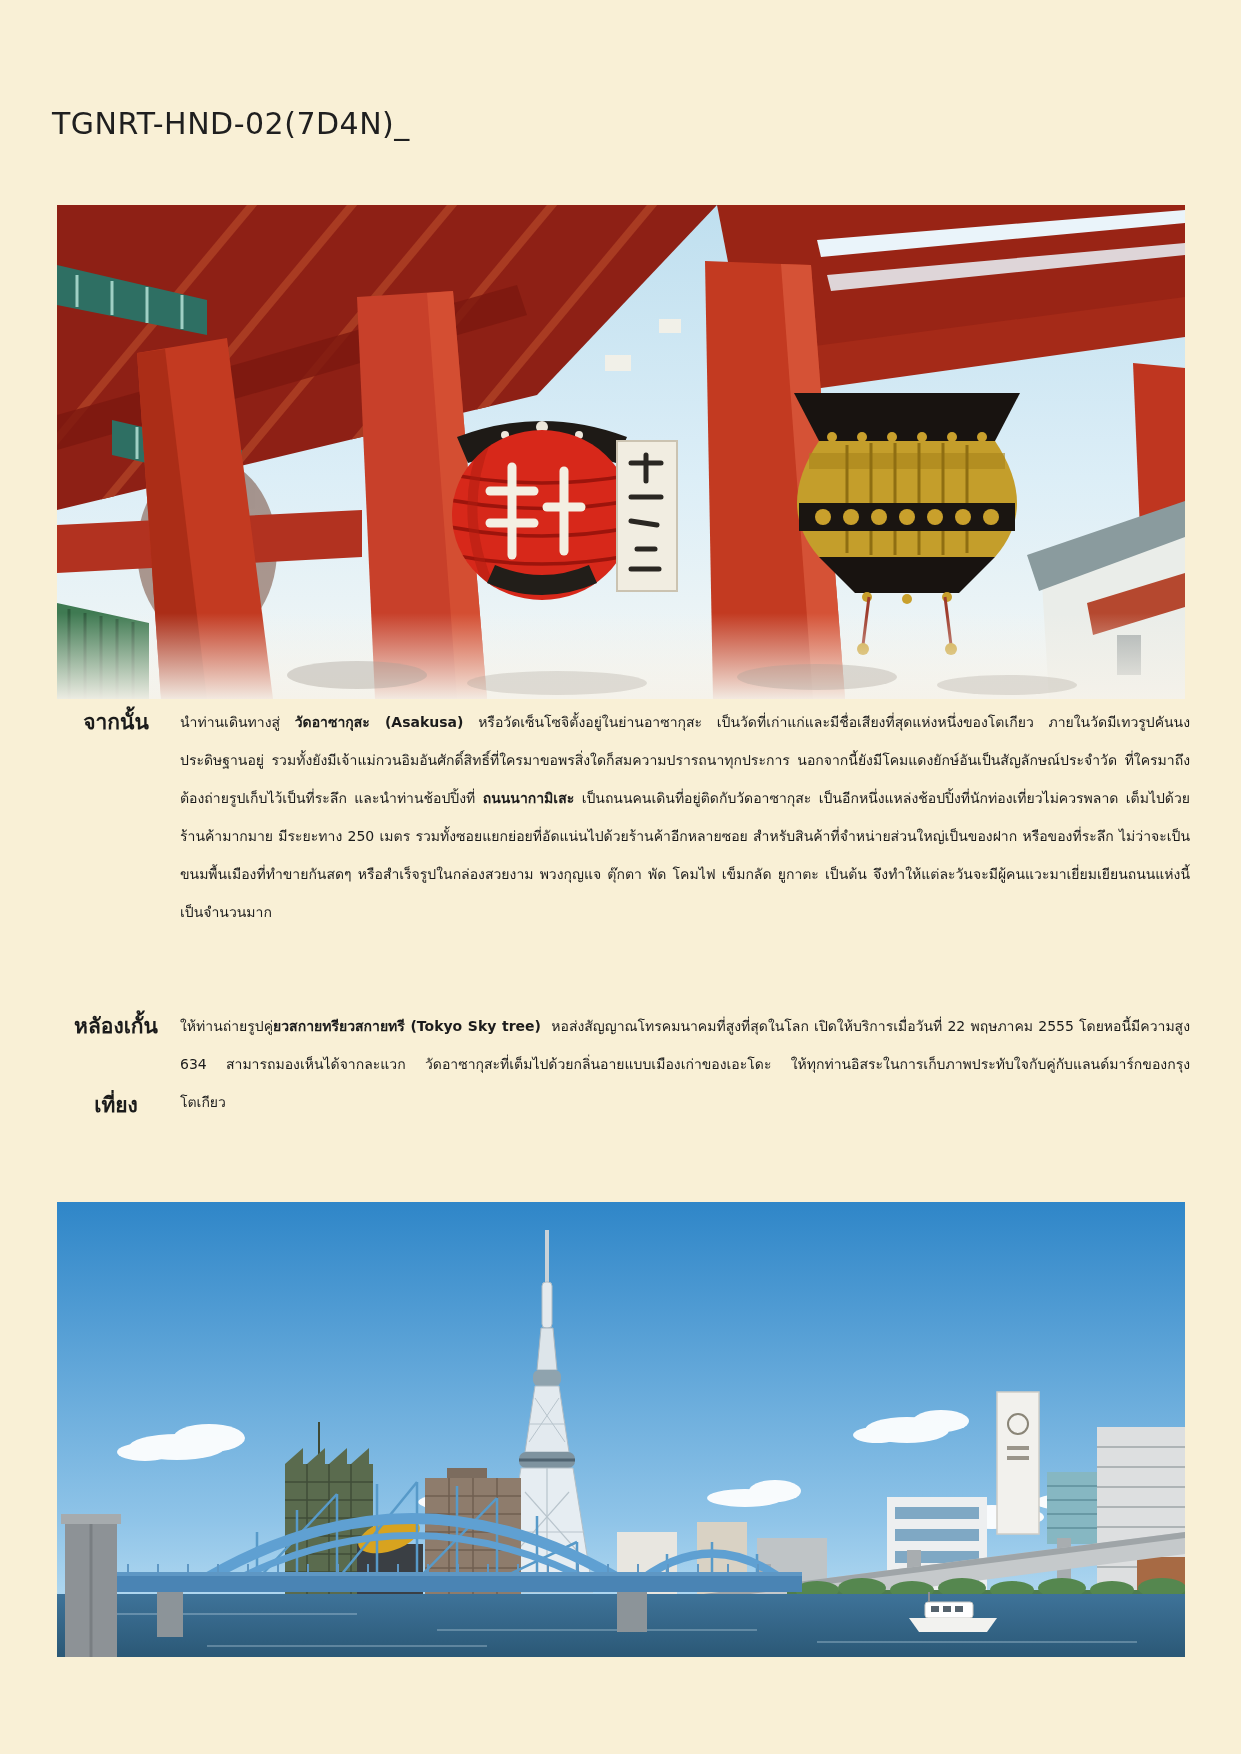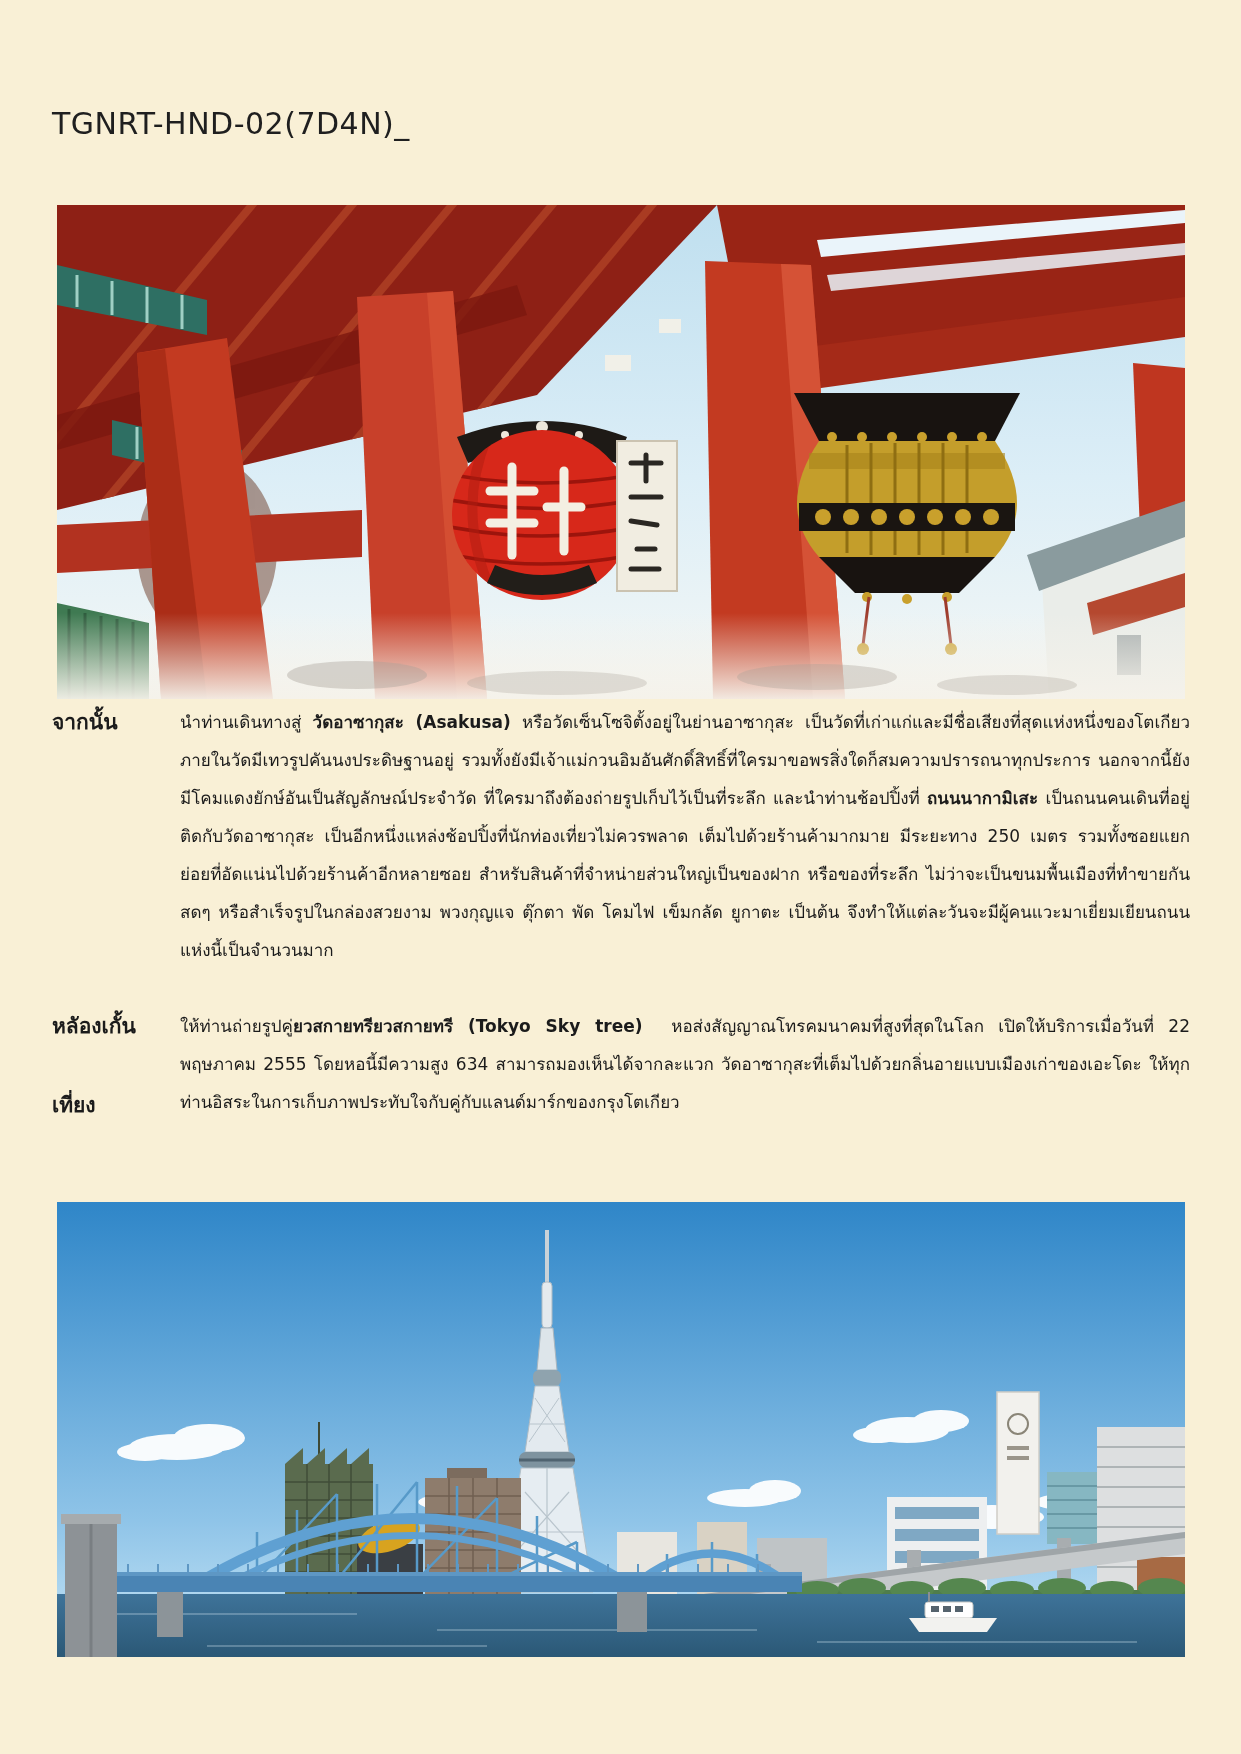--- a/index.html
+++ b/index.html
@@ -17,25 +17,25 @@
   }
 
   figure.photo { position: absolute; margin: 0; overflow: hidden; }
   .photo svg { display: block; width: 100%; height: 100%; }
   .photo-asakusa { left: 57px; top: 205px; width: 1128px; height: 494px; }
   .photo-skytree { left: 57px; top: 1202px; width: 1128px; height: 455px; }
 
   .row { position: absolute; left: 52px; width: 1138px; display: flex; align-items: flex-start; }
   .row .label {
     flex: none; width: 128px;
-    font-weight: bold; font-size: 21px; line-height: 38px;
+    font-weight: bold; font-size: 21px; line-height: 38px; text-align: center;
   }
   .row .text {
     flex: 1; margin: 0;
-    font-size: 17px; line-height: 38px; text-align: justify;
+    font-size: 14px; line-height: 38px; text-align: justify;
   }
   .sec1 { top: 703px; }
   .sec2 { top: 1007px; }
   .sec-lunch { top: 1086px; }
   .sec-lunch .text { font-weight: 600; text-align: left; }
   .meal-icon { display: inline-block; vertical-align: -3px; margin-right: 10px; }
 </style>
 </head>
 <body>
 

